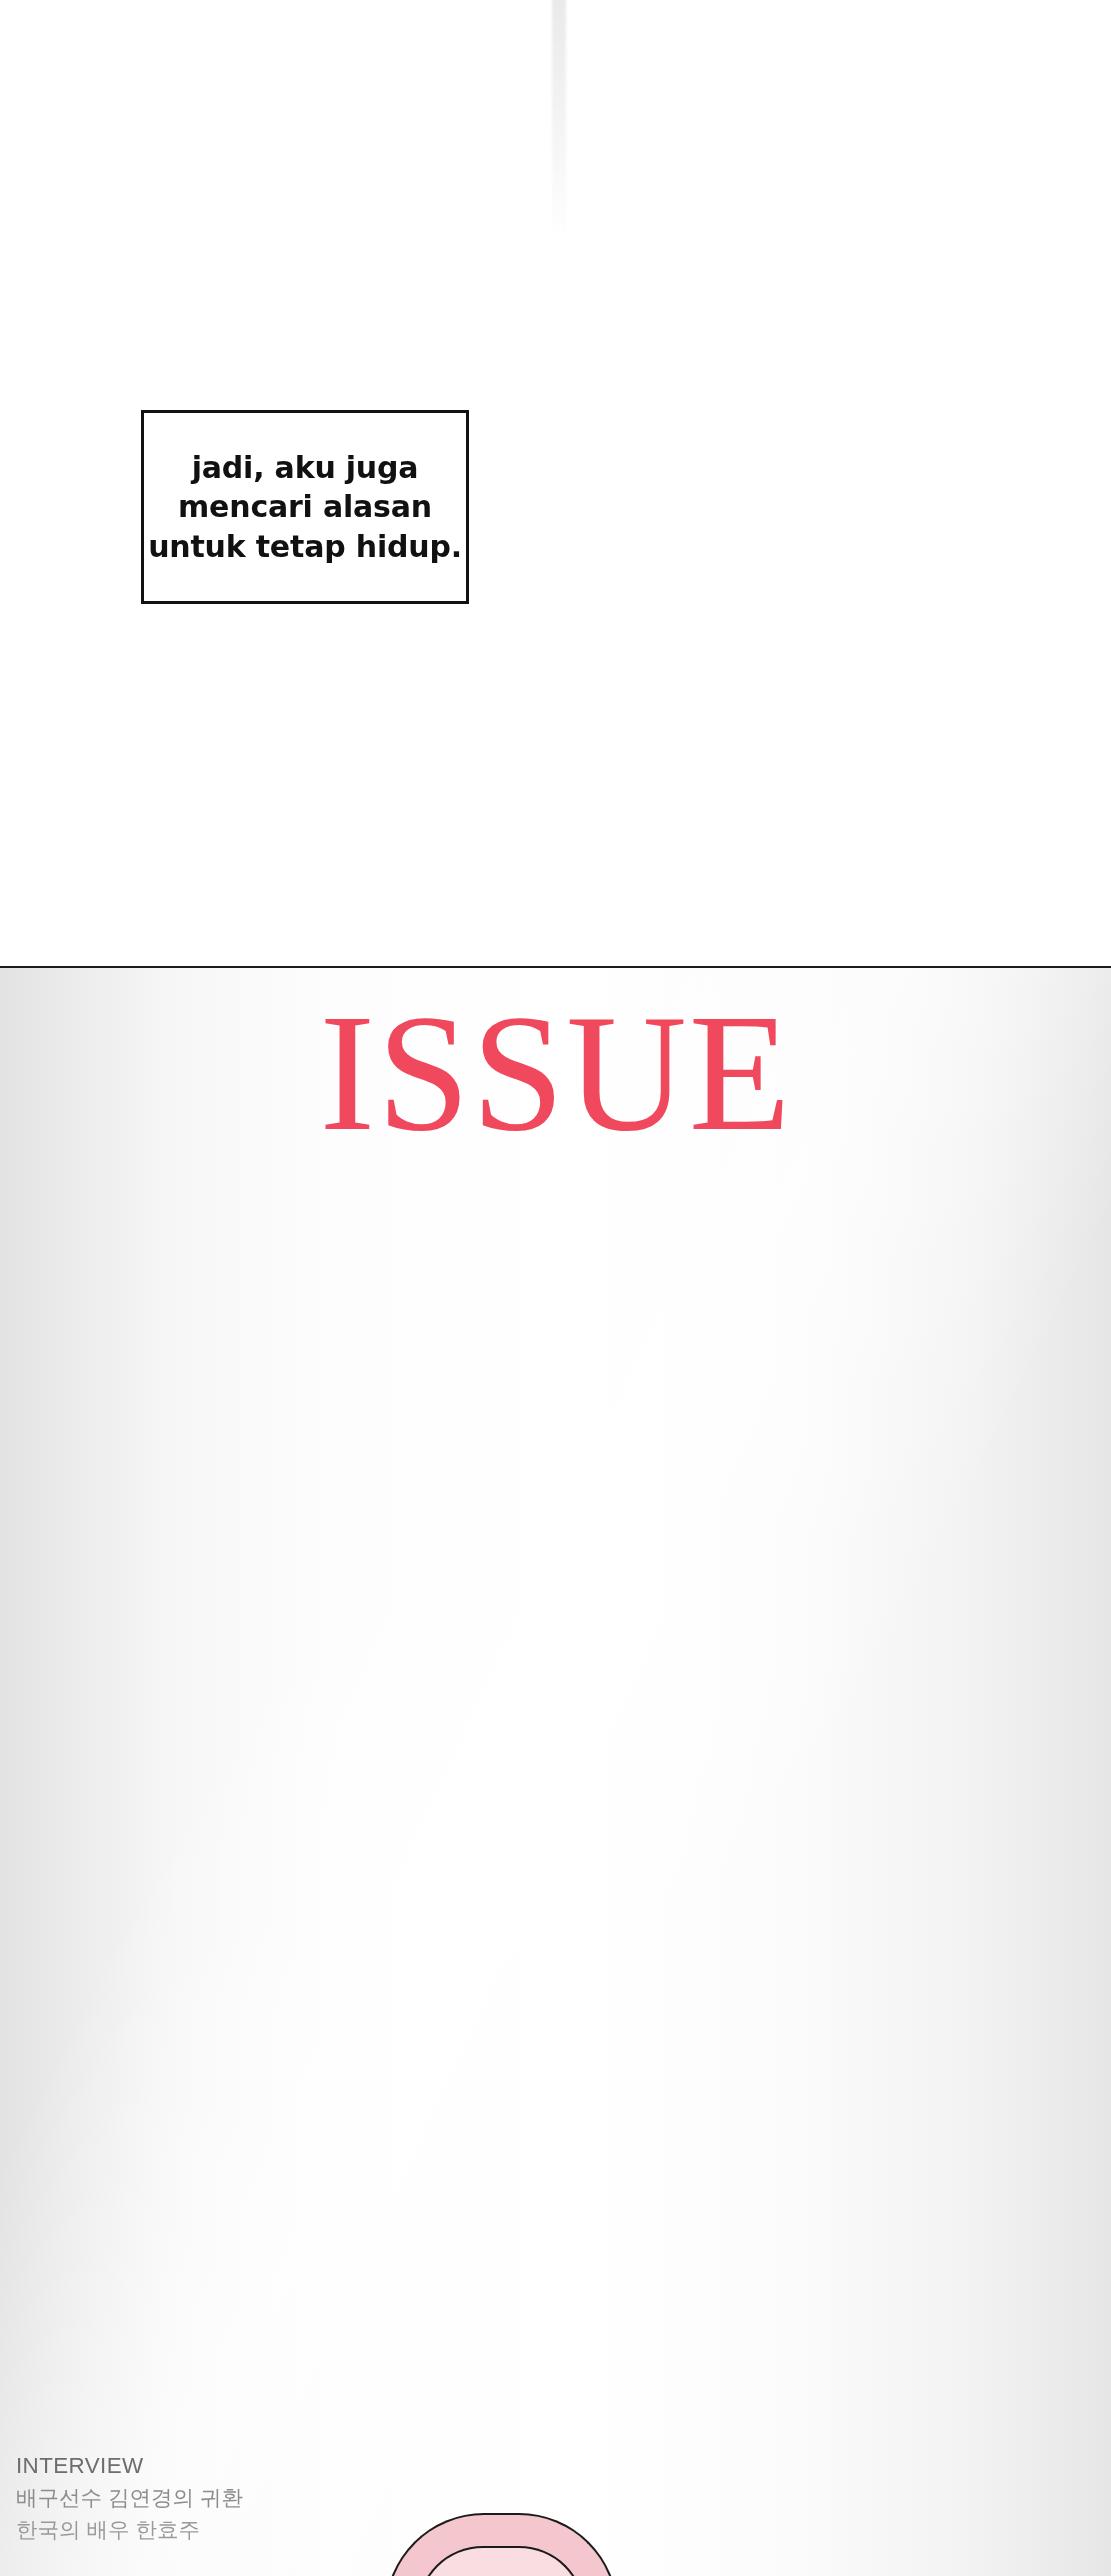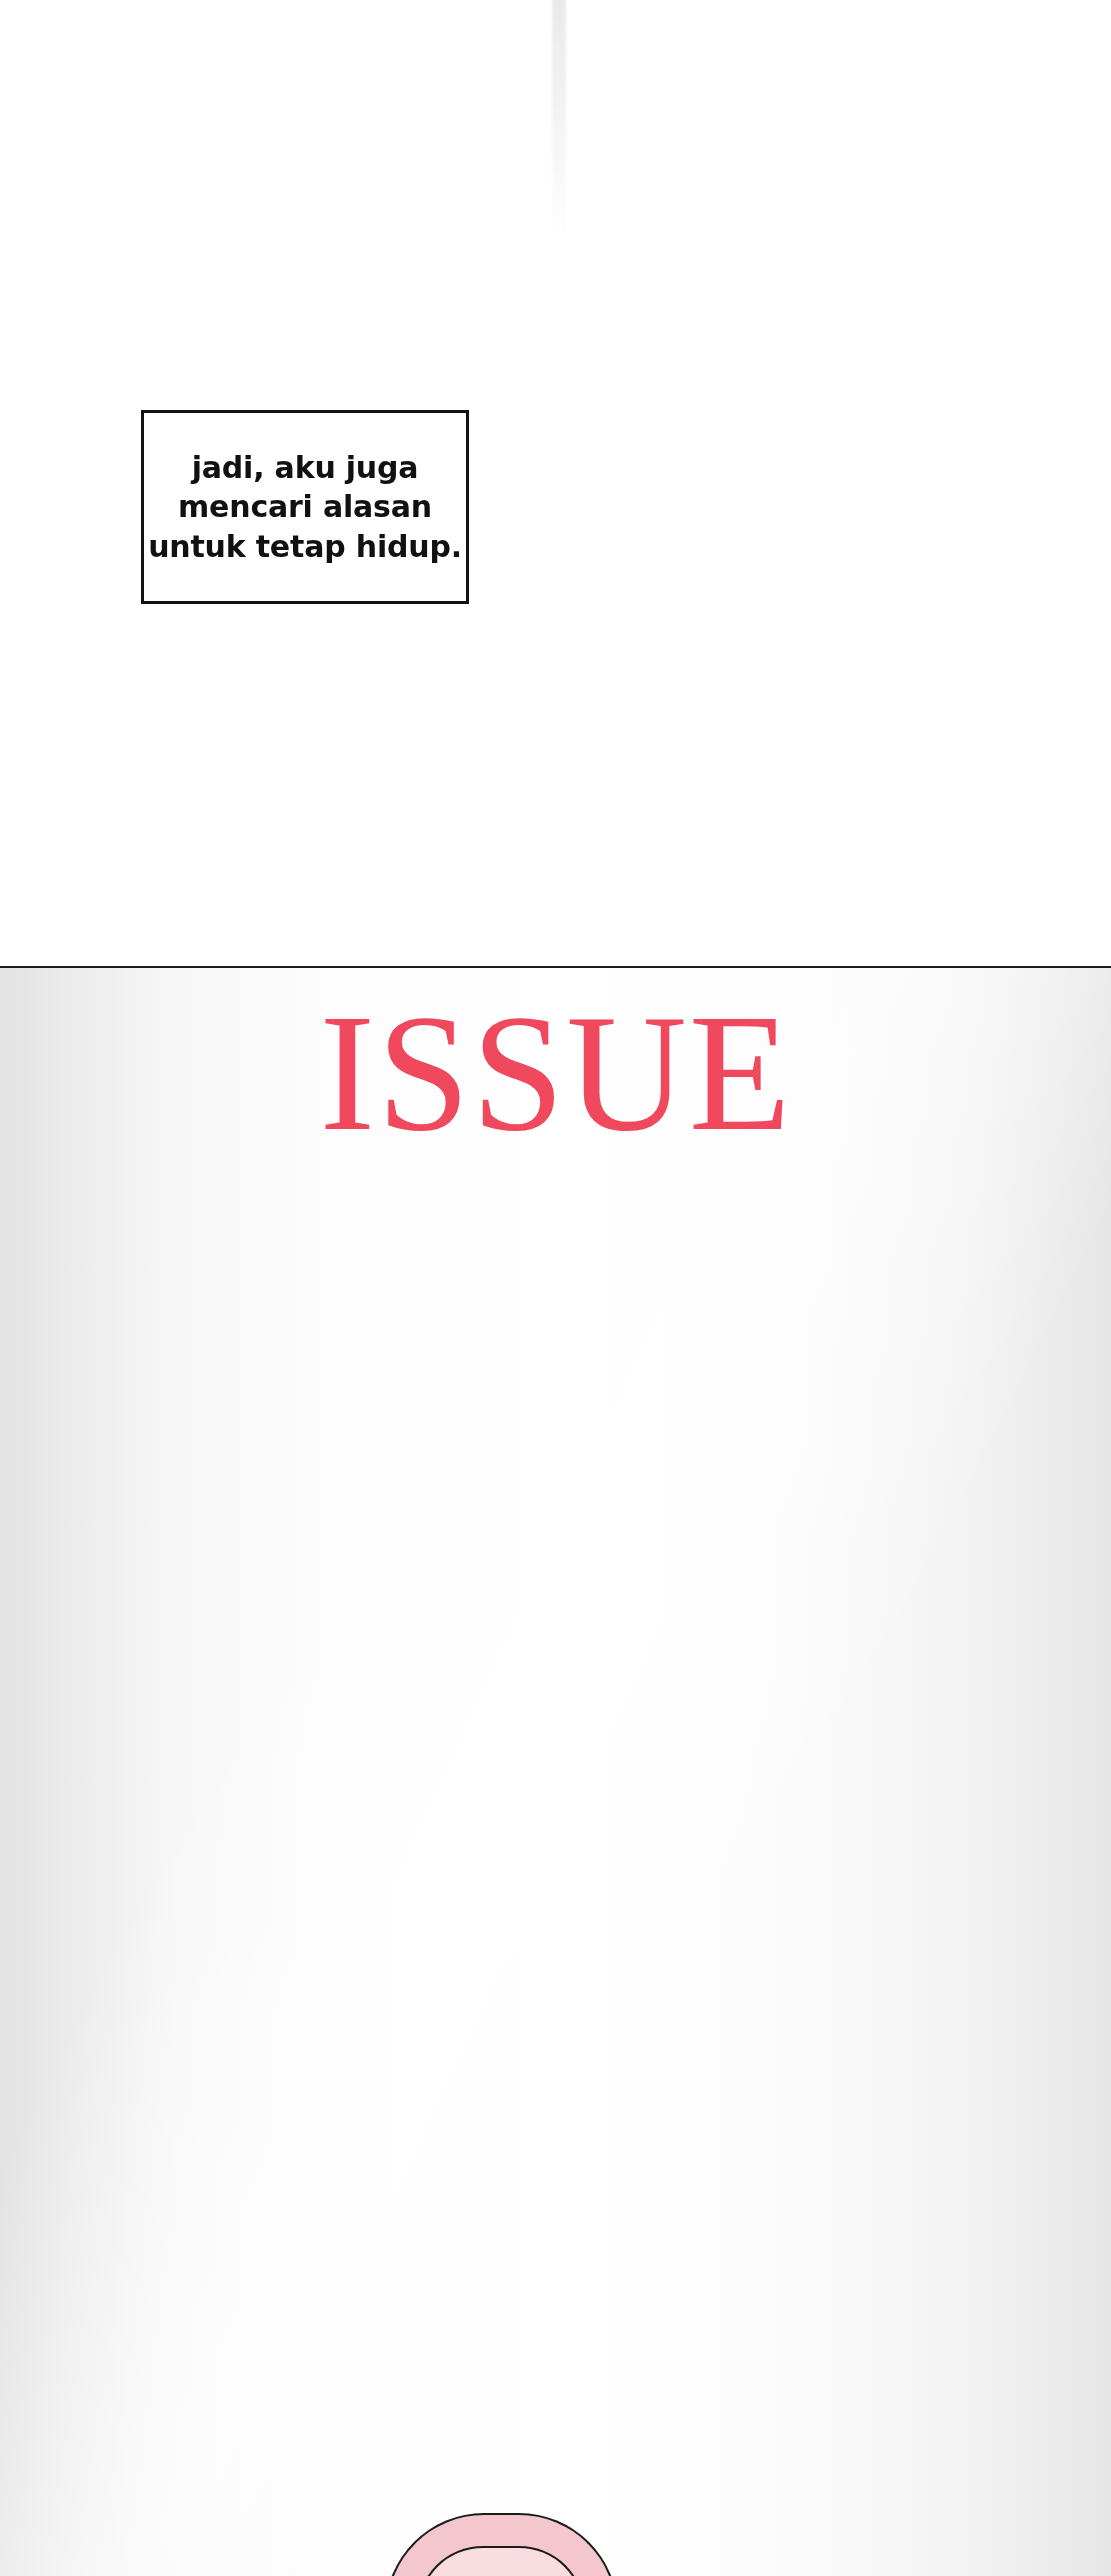--- a/index.html
+++ b/index.html
@@ -199,20 +199,25 @@
 
   <div class="panel-divider"></div>
 
   <div class="panel-bottom">
     <div class="cover-sheen"></div>
 
     <div class="cover-title">
       <span class="line2">ISSUE</span>
     </div>
 
+    <div class="interview-block">
+      <div class="interview-label">INTERVIEW</div>
+      <div class="interview-line">배구선수 김연경의 귀환</div>
+      <div class="interview-line second">한국의 배우 한효주</div>
+    </div>
 
     <div class="cover-person">
       <div class="person-hair"></div>
       <div class="person-hair-inner"></div>
     </div>
   </div>
 
 </div>
 
 

